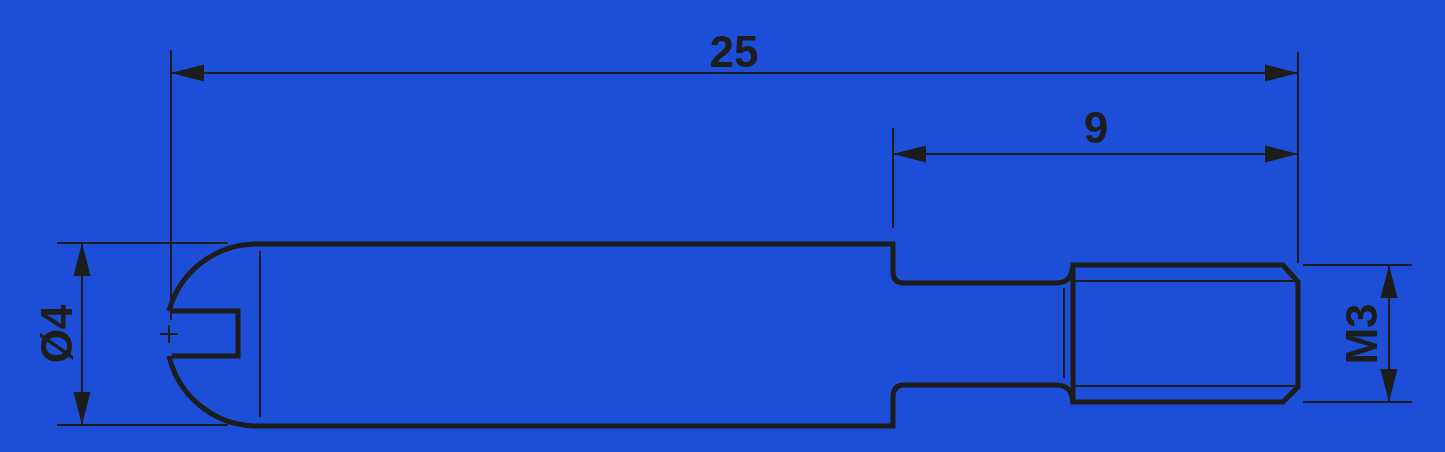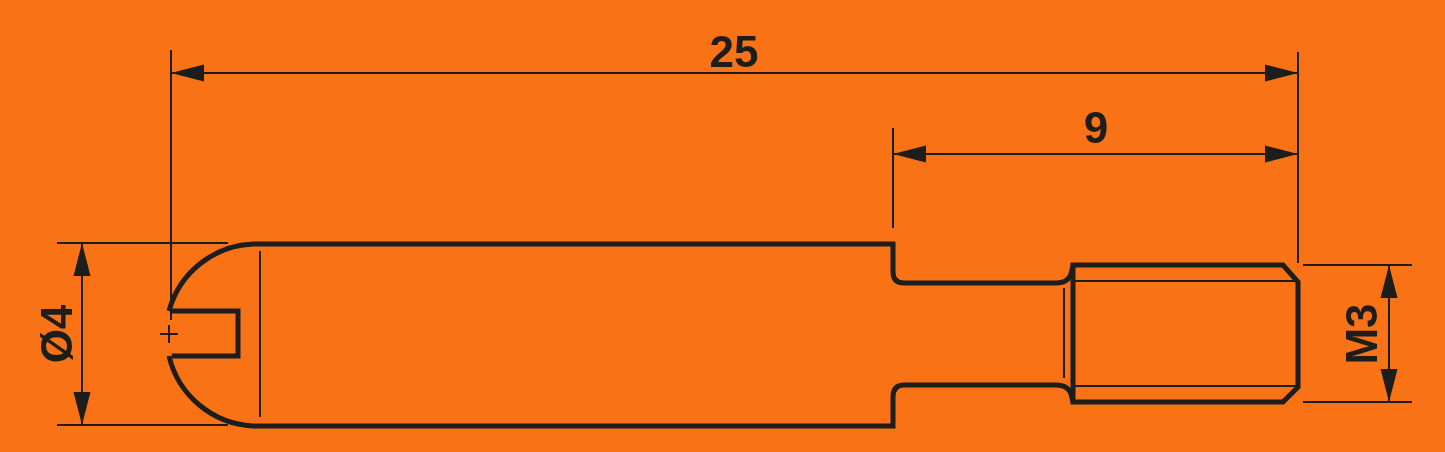--- a/index.html
+++ b/index.html
@@ -4,21 +4,21 @@
 <style>
   html, body {
     margin: 0;
     padding: 0;
     background: #ffffff;
   }
   .canvas {
     position: relative;
     width: 1445px;
     height: 452px;
-    background: #f97316;
+    background: #1d4ed8;
     overflow: hidden;
     font-family: "Liberation Sans", sans-serif;
   }
   svg { display: block; }
   .thick {
     fill: none;
     stroke: #1d1d1b;
     stroke-width: 5;
     stroke-linejoin: miter;
     stroke-linecap: butt;

